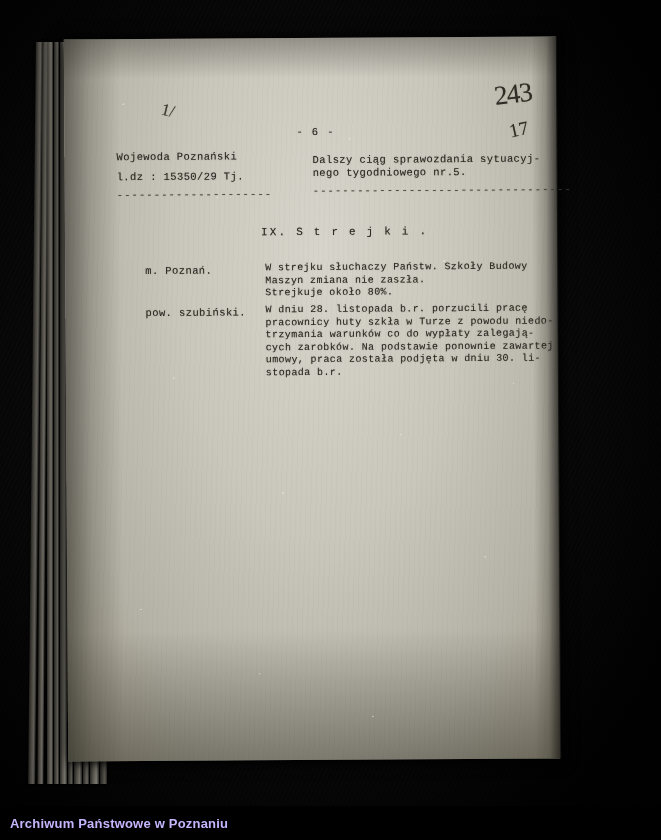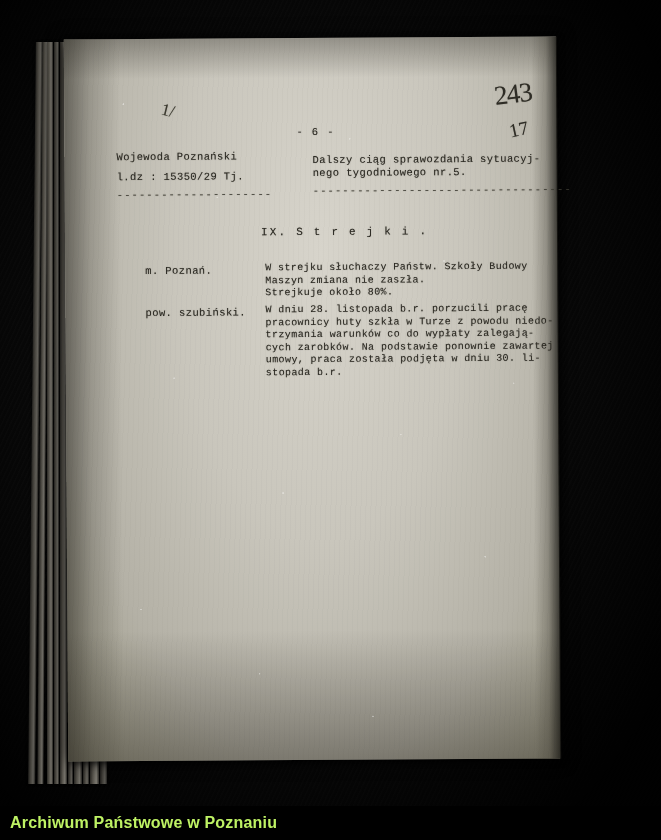--- a/index.html
+++ b/index.html
@@ -179,22 +179,22 @@
   
   #watermark-bar {
     position: absolute;
     left: 0; right: 0; bottom: 0;
     height: 34px;
     background: #000;
     display: flex;
     align-items: center;
   }
   #watermark-text {
-    color: #bef264;
-    font-size: 16px;
+    color: #c4b5fd;
+    font-size: 13px;
     font-weight: bold;
     font-family: "Liberation Sans", sans-serif;
     padding-left: 10px;
     letter-spacing: 0.2px;
   }
 </style>
 </head>
 <body>
 
 <div id="scan">

